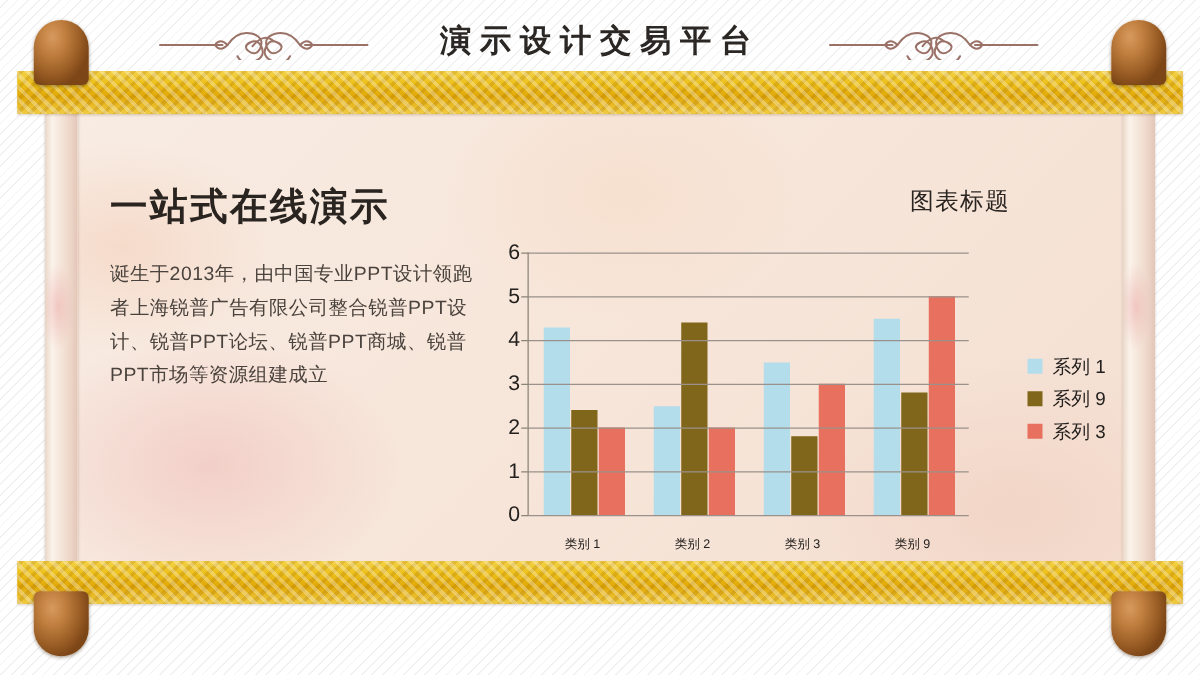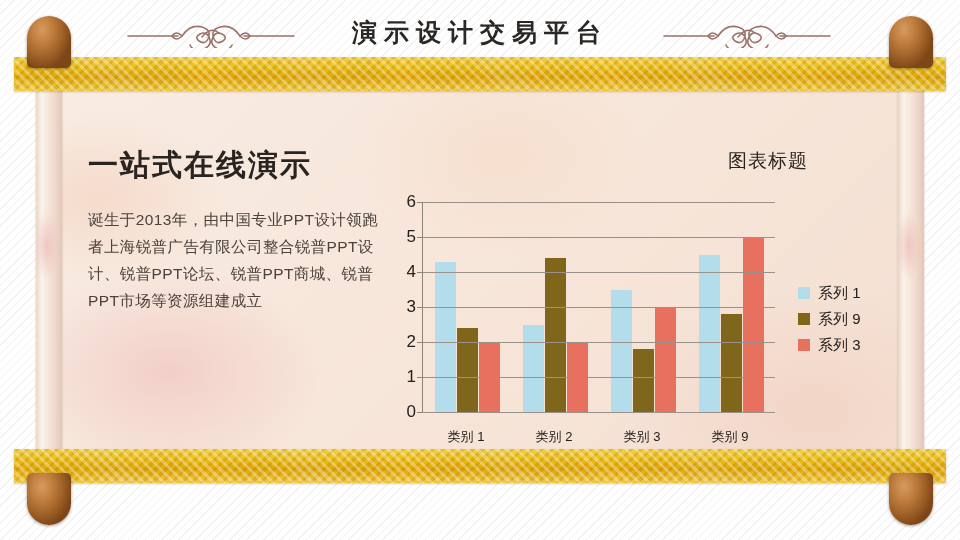--- a/index.html
+++ b/index.html
@@ -210,27 +210,27 @@
 
   #x-labels {
     position: absolute;
     left: 32px; top: 288px;
     width: 352px;
     display: flex;
   }
   #x-labels span {
     flex: 1 1 0;
     text-align: center;
-    font-size: 13px;
+    font-size: 10px;
     color: #23201d;
   }
 
   #legend {
     position: absolute;
-    left: 408px; top: 140px;
+    left: 432px; top: 140px;
     width: 96px;
   }
   .legend-row {
     display: flex;
     align-items: center;
     height: 26px;
   }
   .legend-swatch {
     width: 12px; height: 12px;
     margin-right: 8px;

